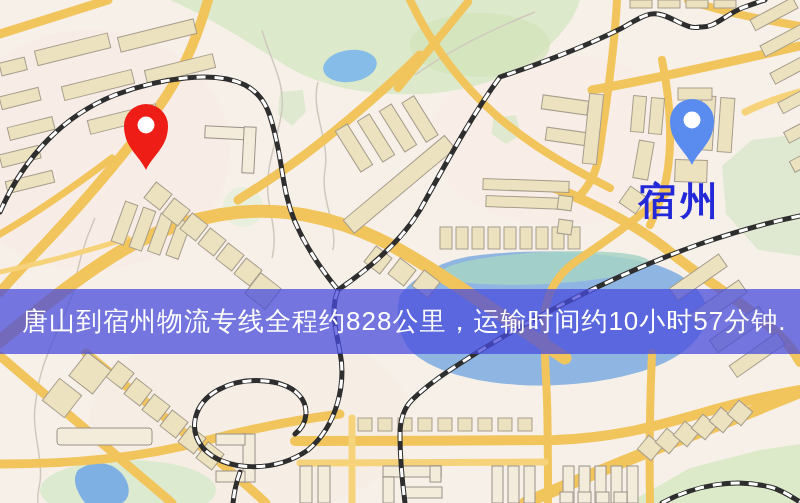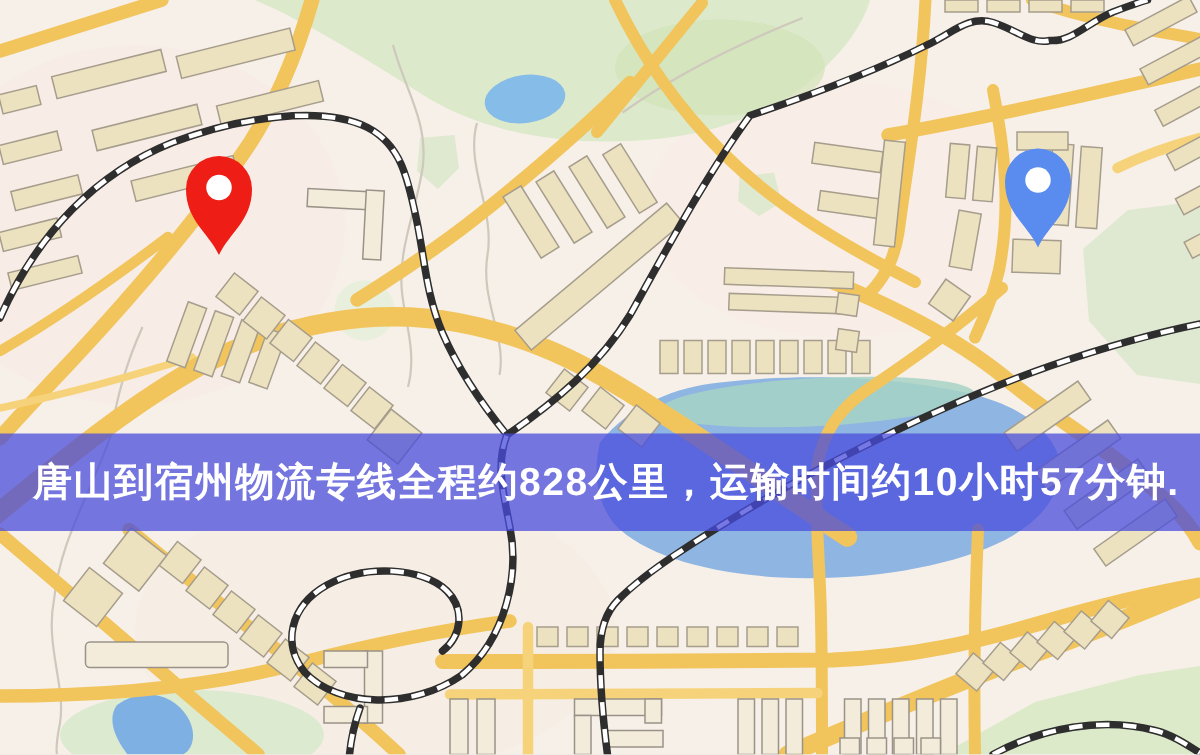--- a/index.html
+++ b/index.html
@@ -25,21 +25,21 @@
   .city-label{position:absolute;font-weight:bold;font-size:38px;line-height:1;letter-spacing:4px;white-space:nowrap;}
   .label-origin{left:92px;top:185px;color:#e60a0a;}
   .label-dest{left:638px;top:182px;color:#2329d8;}
   .banner{
     position:absolute;left:0;top:289px;width:800px;height:65px;
     background:rgba(72,76,220,0.75);
     display:flex;align-items:center;
   }
   .banner p{
     margin:0 0 0 22px;color:#ffffff;font-size:26px;letter-spacing:1px;
-    white-space:nowrap;font-weight:700;
+    white-space:nowrap;font-weight:400;
   }
 </style>
 </head>
 <body>
 
 <div class="screen">
 
   <svg class="map" width="800" height="503" viewBox="0 0 800 503">
 
     <g>
@@ -249,18 +249,19 @@
     </svg>
   </div>
 
   <div class="pin pin-dest">
     <svg width="48" height="72" viewBox="-24 -26 48 72">
       <path d="M0,44 C-7,29 -22,21 -22,0 A22,22 0 1 1 22,0 C22,21 7,29 0,44 Z" fill="#5a8cf0"></path>
       <circle cx="0" cy="-1" r="8.5" fill="#ffffff"></circle>
     </svg>
   </div>
 
+  <div class="city-label label-dest">宿州</div>
 
   <div class="banner">
     <p>唐山到宿州物流专线全程约828公里，运输时间约10小时57分钟.</p>
   </div>
 
 </div>
 
 </body></html>

